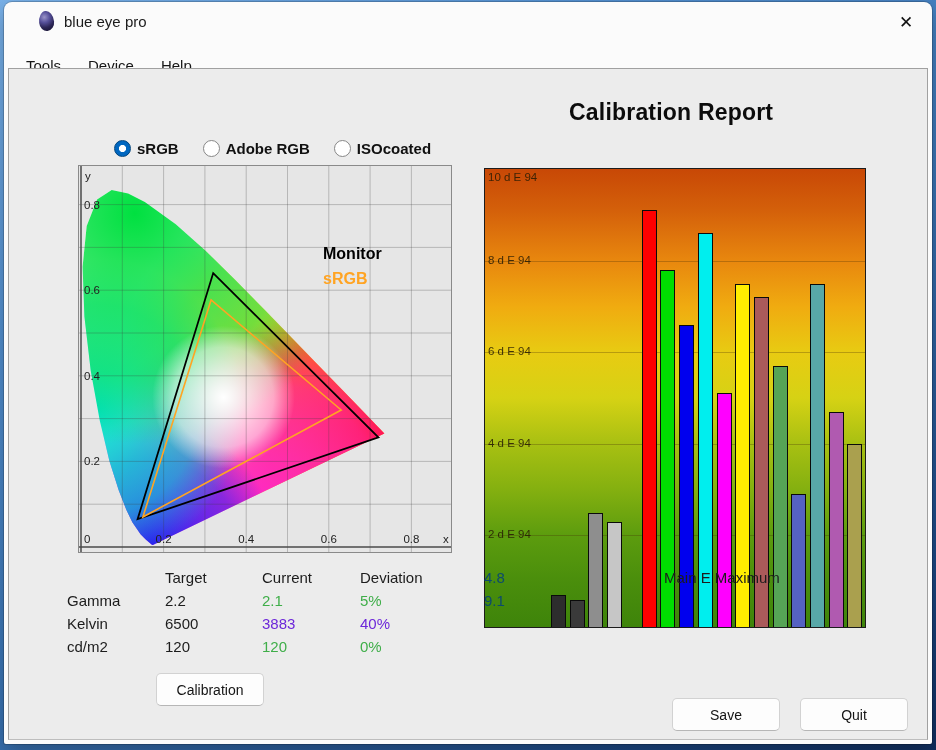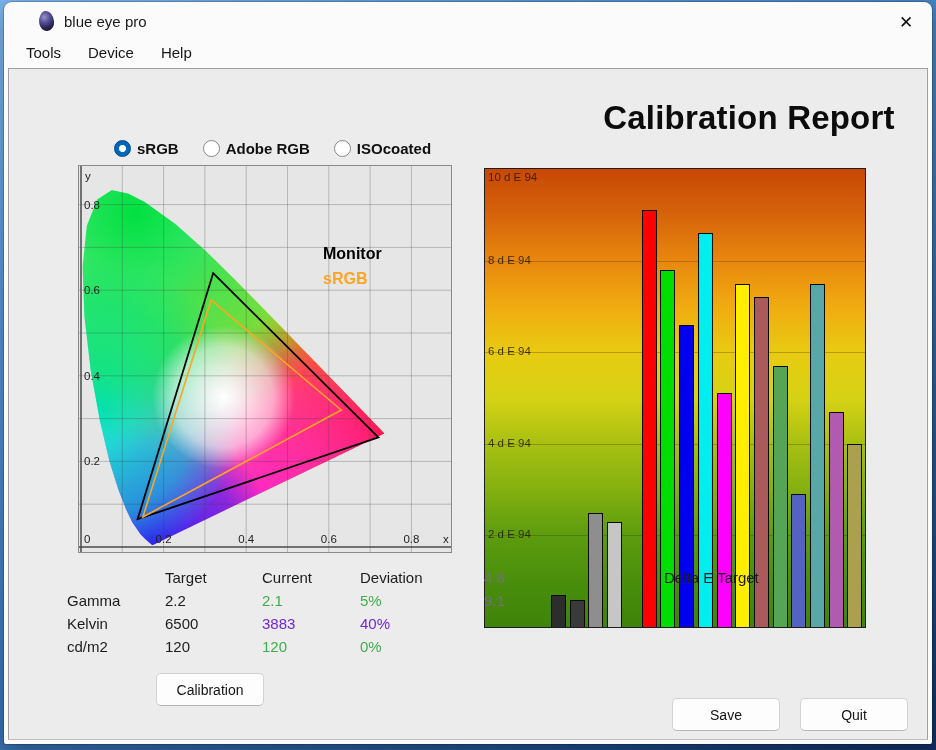--- a/index.html
+++ b/index.html
@@ -21,31 +21,31 @@
     background:radial-gradient(circle at 38% 30%,#9a94c8 0%,#56509a 32%,#2c2656 62%,#14102e 95%);
     transform:rotate(-6deg);
   }
   .title-text{position:absolute;left:60px;top:11px;font-size:15px;color:#1a1a1a;}
   .close-button{
     position:absolute;right:13px;top:7px;width:26px;height:26px;
     display:flex;align-items:center;justify-content:center;
     font-size:17px;font-weight:300;color:#111;cursor:default;
   }
   
-  .menubar{position:absolute;top:36px;left:0;height:30px;display:flex;align-items:center;padding-left:12px;}
+  .menubar{position:absolute;top:49px;left:0;height:30px;display:flex;align-items:center;padding-left:12px;}
   .menu-item{font-size:15px;color:#161616;padding:3px 10px 5px 10px;margin-right:7px;}
   
   .panel{
     position:absolute;left:4px;right:4px;top:66px;bottom:4px;
     background:#ececec;border:1px solid #a0a0a0;border-bottom-color:#bdbdbd;
     box-sizing:border-box;
   }
   .report-title{
-    position:absolute;left:560px;top:30px;width:360px;text-align:center;
-    font-size:33px;font-weight:bold;color:#0c0c0c;letter-spacing:0.2px;
+    position:absolute;left:560px;top:30px;width:360px;text-align:left;
+    font-size:23px;font-weight:bold;color:#0c0c0c;letter-spacing:0.2px;
   }
   
   .profile-selector{position:absolute;left:105px;top:71px;display:flex;align-items:center;gap:24px;}
   .radio-option{display:flex;align-items:center;gap:6px;}
   .radio-dot{width:17px;height:17px;border-radius:50%;background:#fff;border:1px solid #878787;box-sizing:border-box;}
   .radio-dot.selected{
     border:1px solid #00447e;
     background:radial-gradient(circle,#ffffff 0 3.2px,#0067c0 3.9px 100%);
   }
   .radio-label{font-size:15px;font-weight:700;color:#101010;}
@@ -73,21 +73,21 @@
   .results{
     position:absolute;left:58px;top:497px;font-size:15px;color:#1c1c1c;
     display:grid;grid-template-columns:98px 97px 98px 110px;line-height:23px;
   }
   .results .head{color:#1c1c1c;}
   .results .ok{color:#3fae49;}
   .results .warn{color:#6d28d9;}
   
   .delta{position:absolute;left:475px;top:497px;font-size:15px;line-height:23px;display:grid;grid-template-columns:180px auto;}
   .delta .dlabel{color:#1c1c1c;}
-  .delta .dvalue{color:#737373;}
+  .delta .dvalue{color:#0c4a6e;}
   
   .btn{
     position:absolute;width:108px;height:33px;background:#fdfdfd;
     border:1px solid #d2d2d2;border-bottom-color:#b6b6b6;border-radius:5px;
     font-size:14px;color:#141414;display:flex;align-items:center;justify-content:center;
     font-family:"Liberation Sans",sans-serif;
   }
   .btn-main-menu{left:21px;top:629px;}
   .btn-calibration{left:147px;top:604px;}
   .btn-save{left:663px;top:629px;}
@@ -263,21 +263,21 @@
         <div class="warn">3883</div>
         <div class="warn">40%</div>
         <div class="head">cd/m2</div>
         <div class="">120</div>
         <div class="ok">120</div>
         <div class="ok">0%</div>
       </div>
 
     <div class="delta">
         <div class="dvalue">4.8</div>
-        <div class="dlabel">Delta E Target</div>
+        <div class="dlabel">Main E Maximum</div>
         <div class="dvalue">9.1</div>
       </div>
 
     <button class="btn btn-calibration">Calibration</button>
     <button class="btn btn-quit">Quit</button>
     <button class="btn btn-save">Save</button>
 
   </div>
 </div>
 

